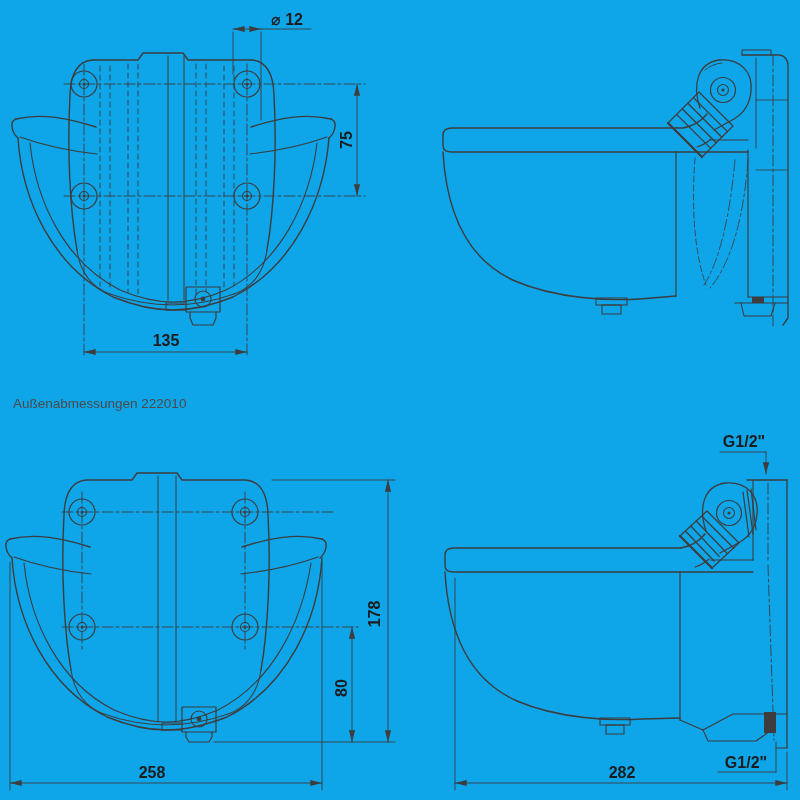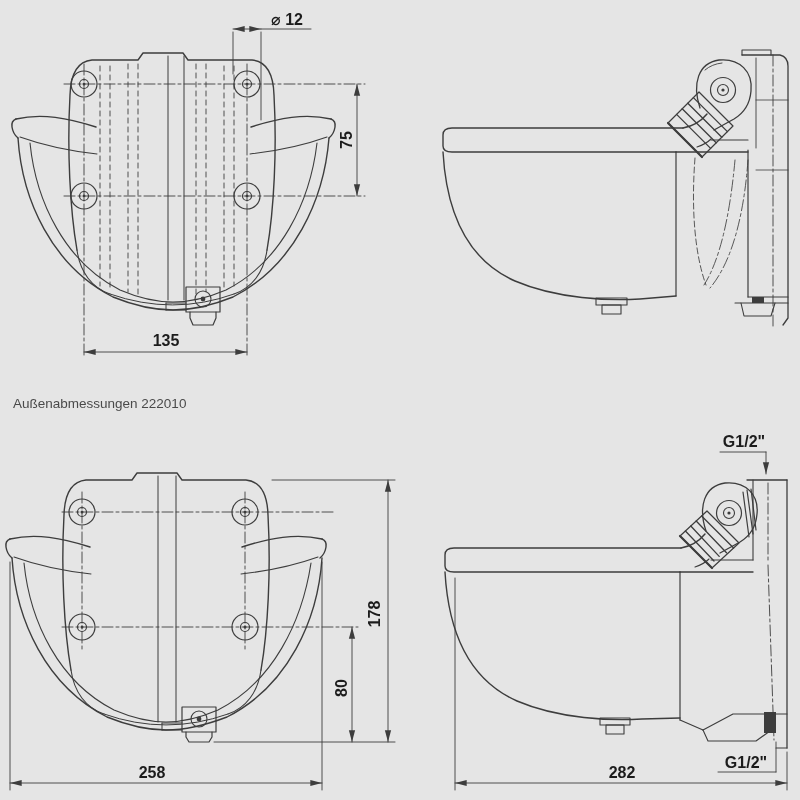--- a/index.html
+++ b/index.html
@@ -1,16 +1,16 @@
 <!DOCTYPE html>
 <html><head>
 <meta charset="utf-8">
 <style>
   html,body{margin:0;padding:0;background:#ffffff;}
-  .page{position:relative;width:800px;height:800px;background:#e5e5e5;overflow:hidden;}
+  .page{position:relative;width:800px;height:800px;background:#0ea5e9;overflow:hidden;}
   svg{position:absolute;left:0;top:0;}
   text{user-select:none;}
 </style>
 </head>
 <body>
 
 <div class="page">
 <svg width="800" height="800" viewBox="0 0 800 800">
   <defs>
     <marker id="arwE" viewBox="0 0 12 8" refX="12" refY="4" markerWidth="13" markerHeight="9" orient="auto">

